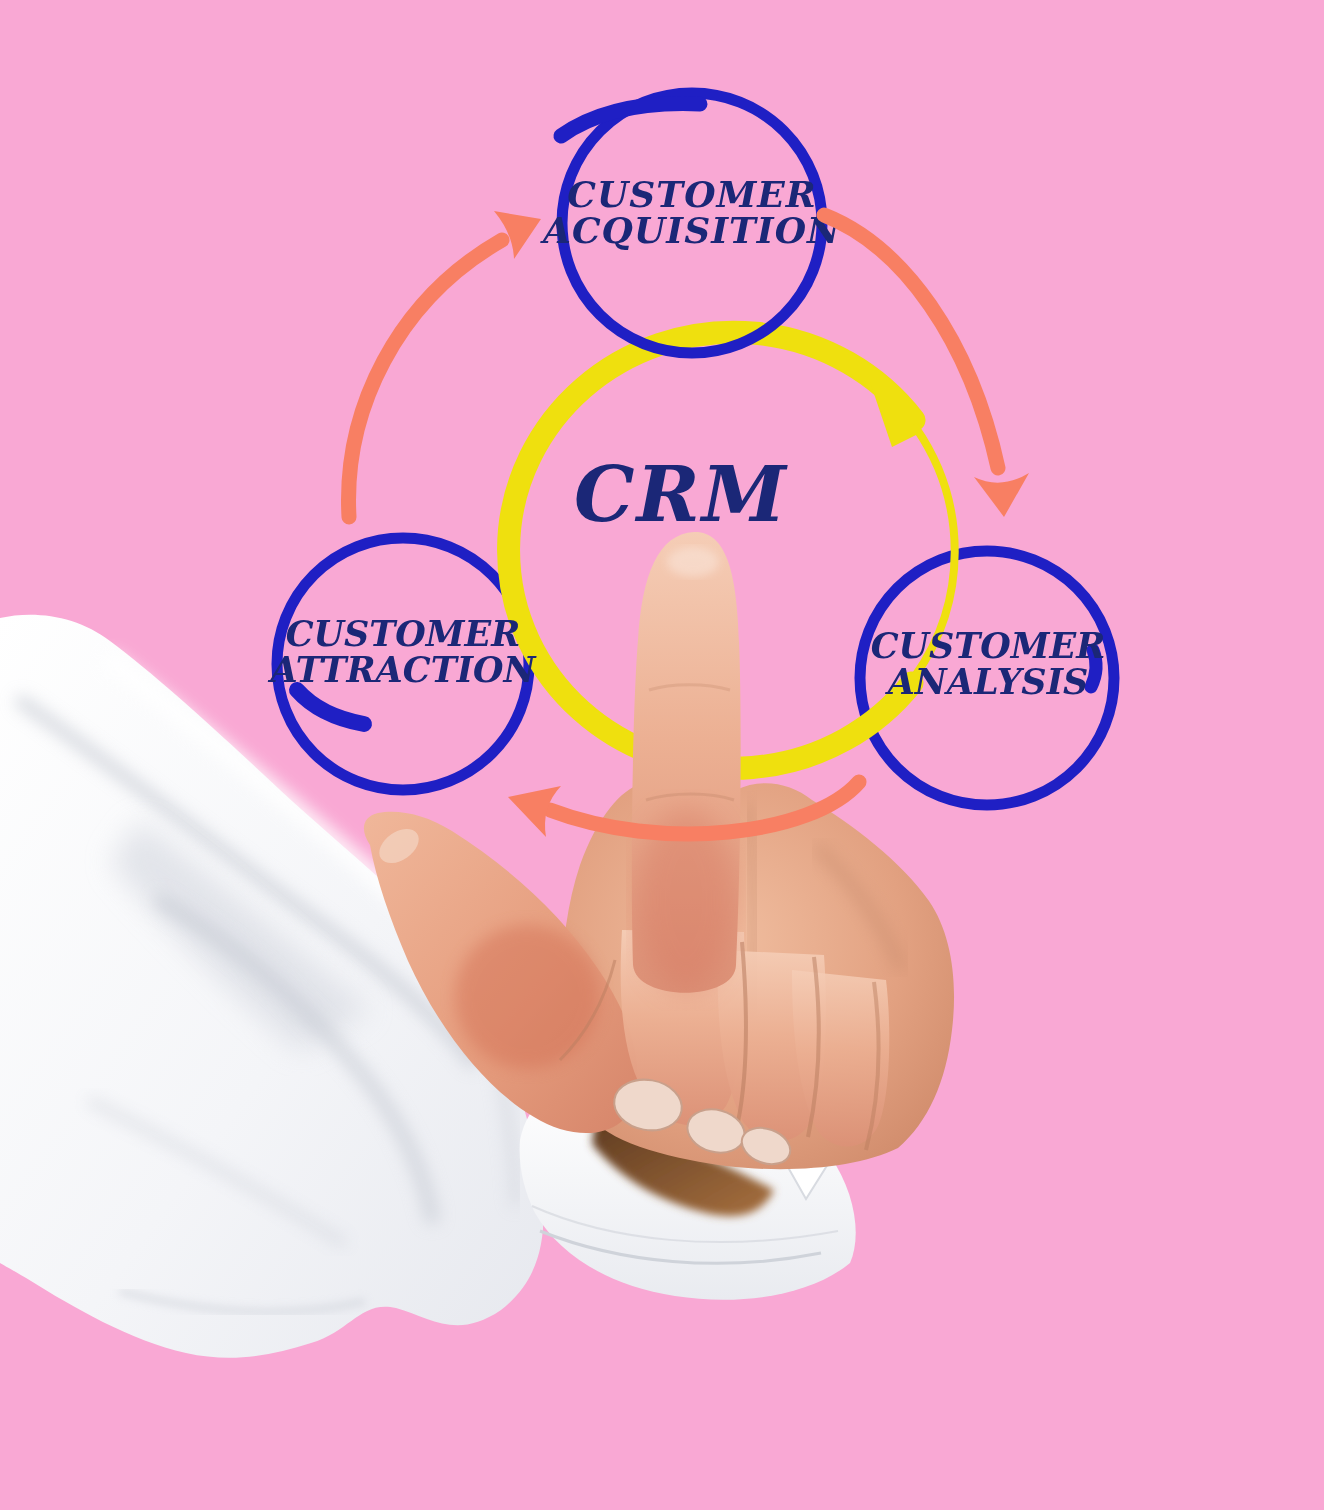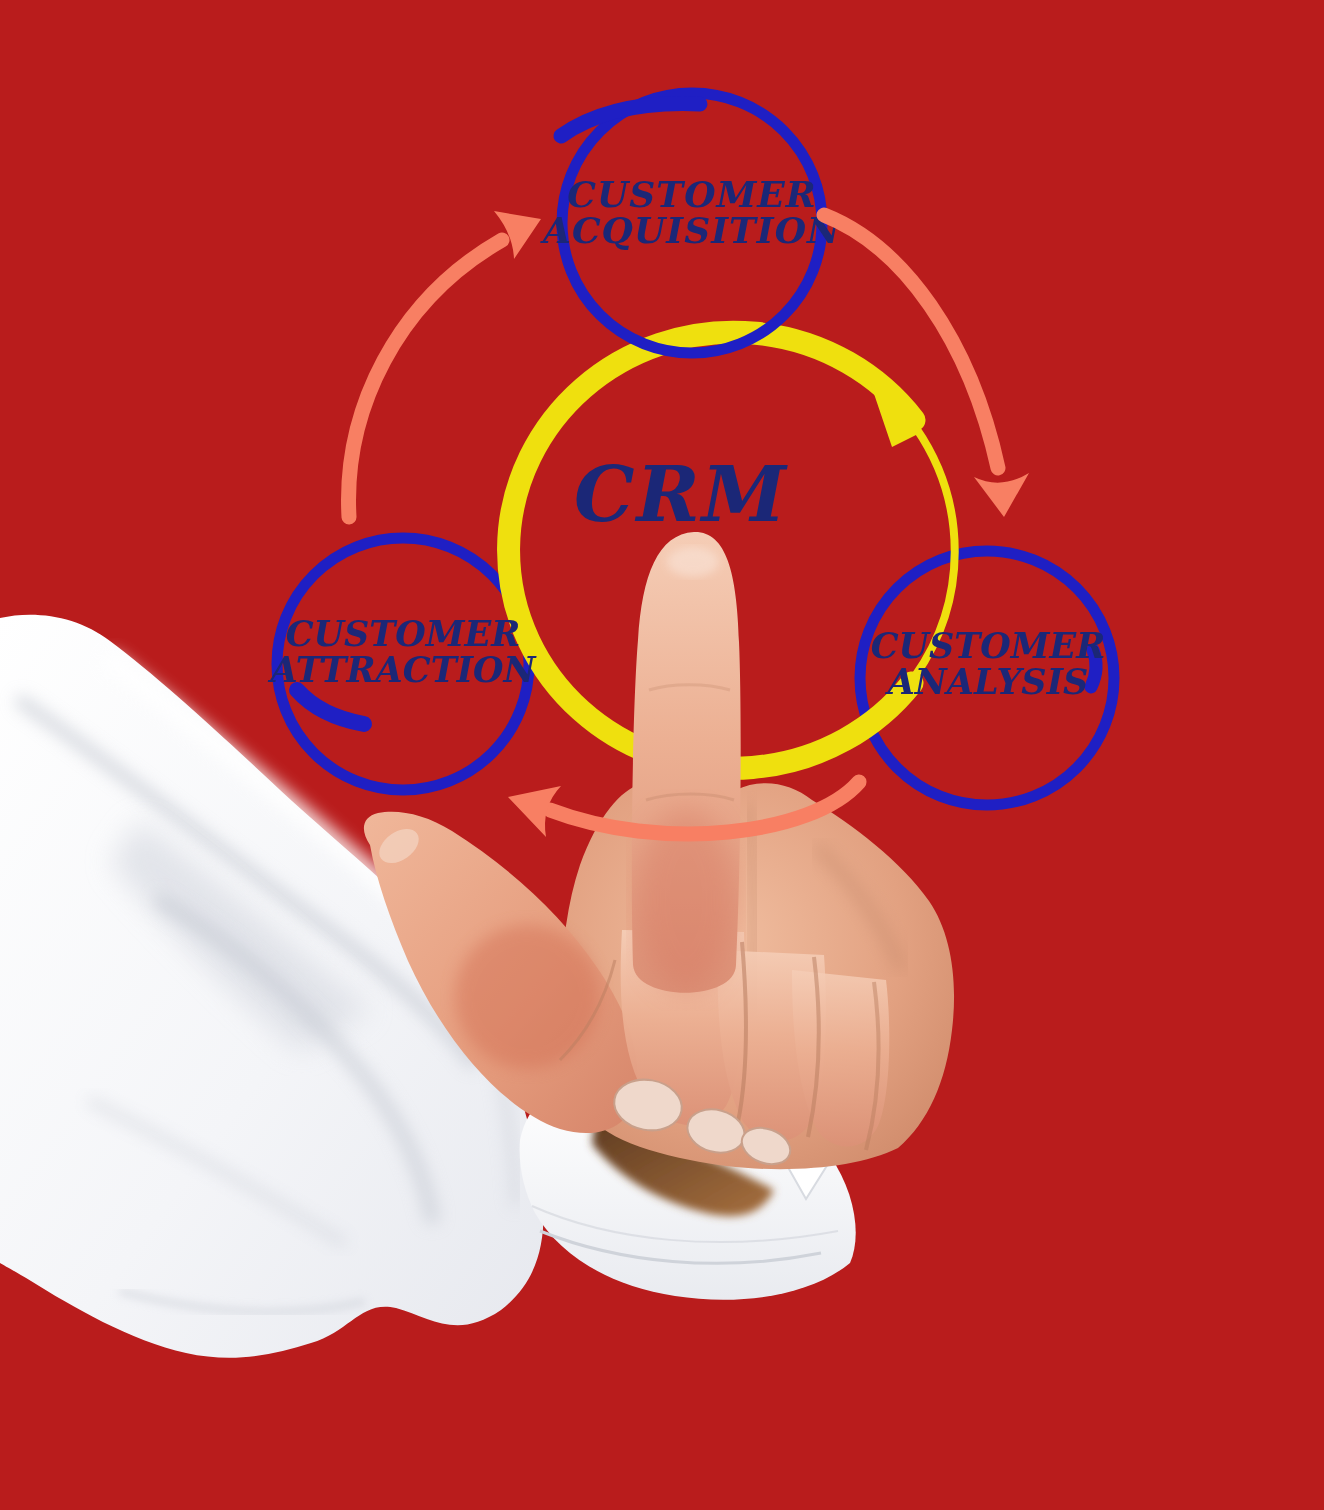--- a/index.html
+++ b/index.html
@@ -1,20 +1,20 @@
 <!DOCTYPE html>
 <html><head>
 <meta charset="utf-8">
 <style>
   html, body { margin: 0; padding: 0; background: #ffffff; }
   .stage {
     position: relative;
     width: 1324px;
     height: 1510px;
-    background: #b91c1c;
+    background: #f9a8d4;
     overflow: hidden;
     font-family: "DejaVu Serif", serif;
   }
   svg { display: block; }
   .node-label {
     font-family: "DejaVu Serif", serif;
     font-style: italic;
     font-weight: bold;
     fill: #1b2777;
     text-anchor: middle;

